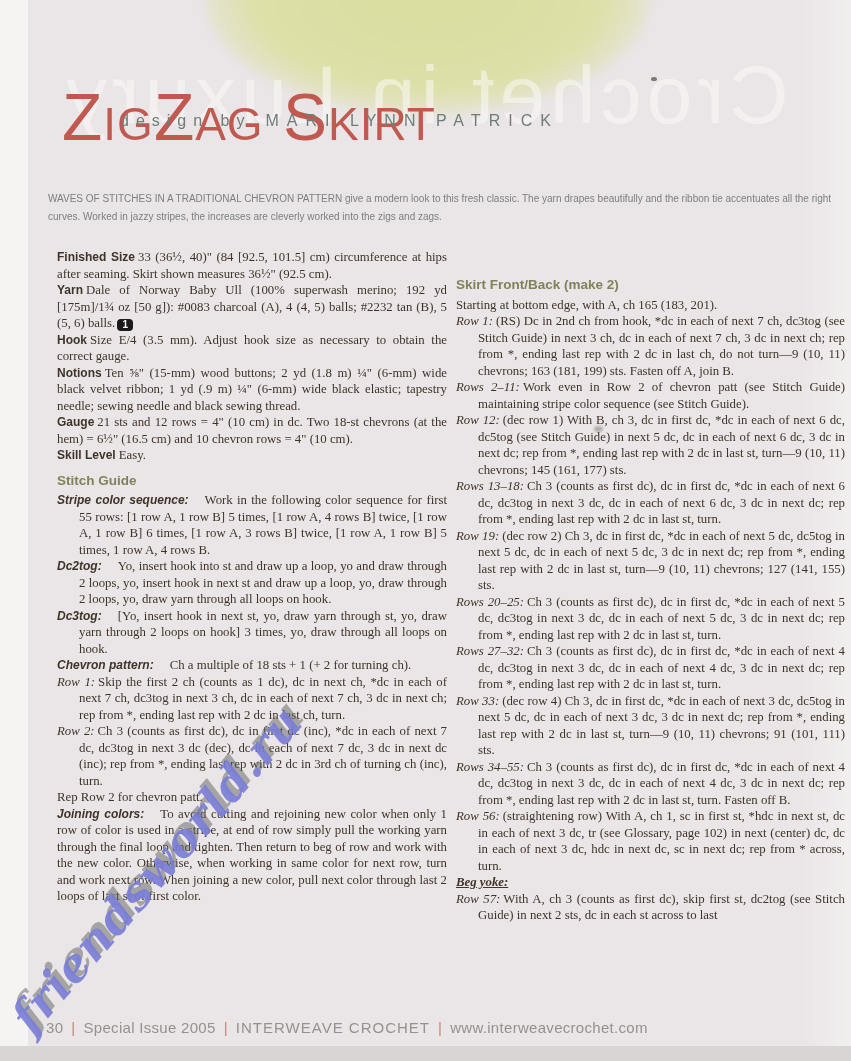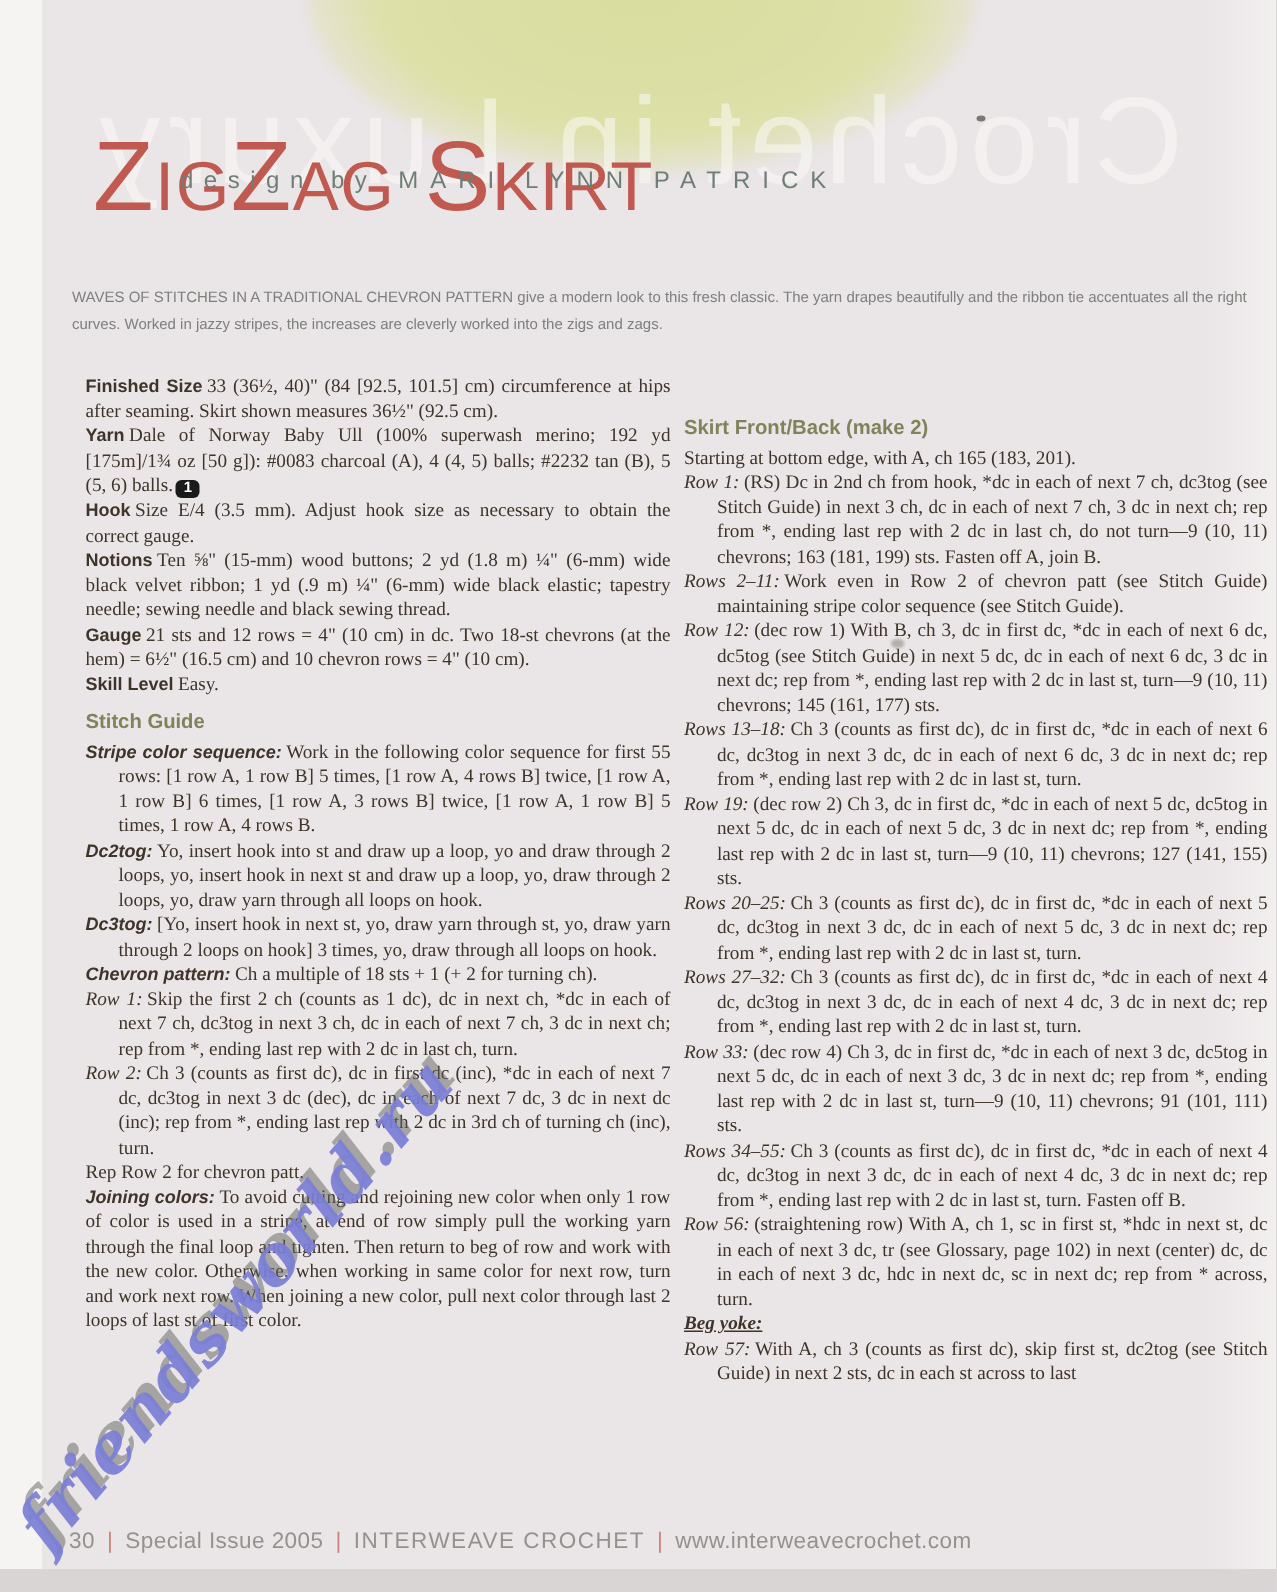--- a/index.html
+++ b/index.html
@@ -57,21 +57,21 @@
   .spec-label {
     font-family:"Liberation Sans", sans-serif; font-weight:bold; font-size:12px;
     margin-right:3px;
   }
   .sg-heading {
     font-family:"Liberation Sans", sans-serif; font-weight:bold; font-size:13.5px;
     color:#82825a; margin:9px 0 3px 0 !important; text-align:left;
   }
   .sg-label {
     font-family:"Liberation Sans", sans-serif; font-weight:bold; font-style:italic;
-    font-size:12px; margin-right:3px;
+    font-size:12px; margin-right:16px;
   }
   .row-label { font-style:italic; margin-right:3px; }
   .beg-label { font-weight:bold; font-style:italic; margin-right:3px;text-decoration:underline; }
 
   .yarn-icon {
     display:inline-block; background:#1a1a1a; color:#fff;
     font-family:"Liberation Sans", sans-serif; font-weight:bold; font-size:10px;
     line-height:12px; width:16px; border-radius:4px; text-align:center;
     vertical-align:-1px; margin-left:2px; text-indent:0;
   }

